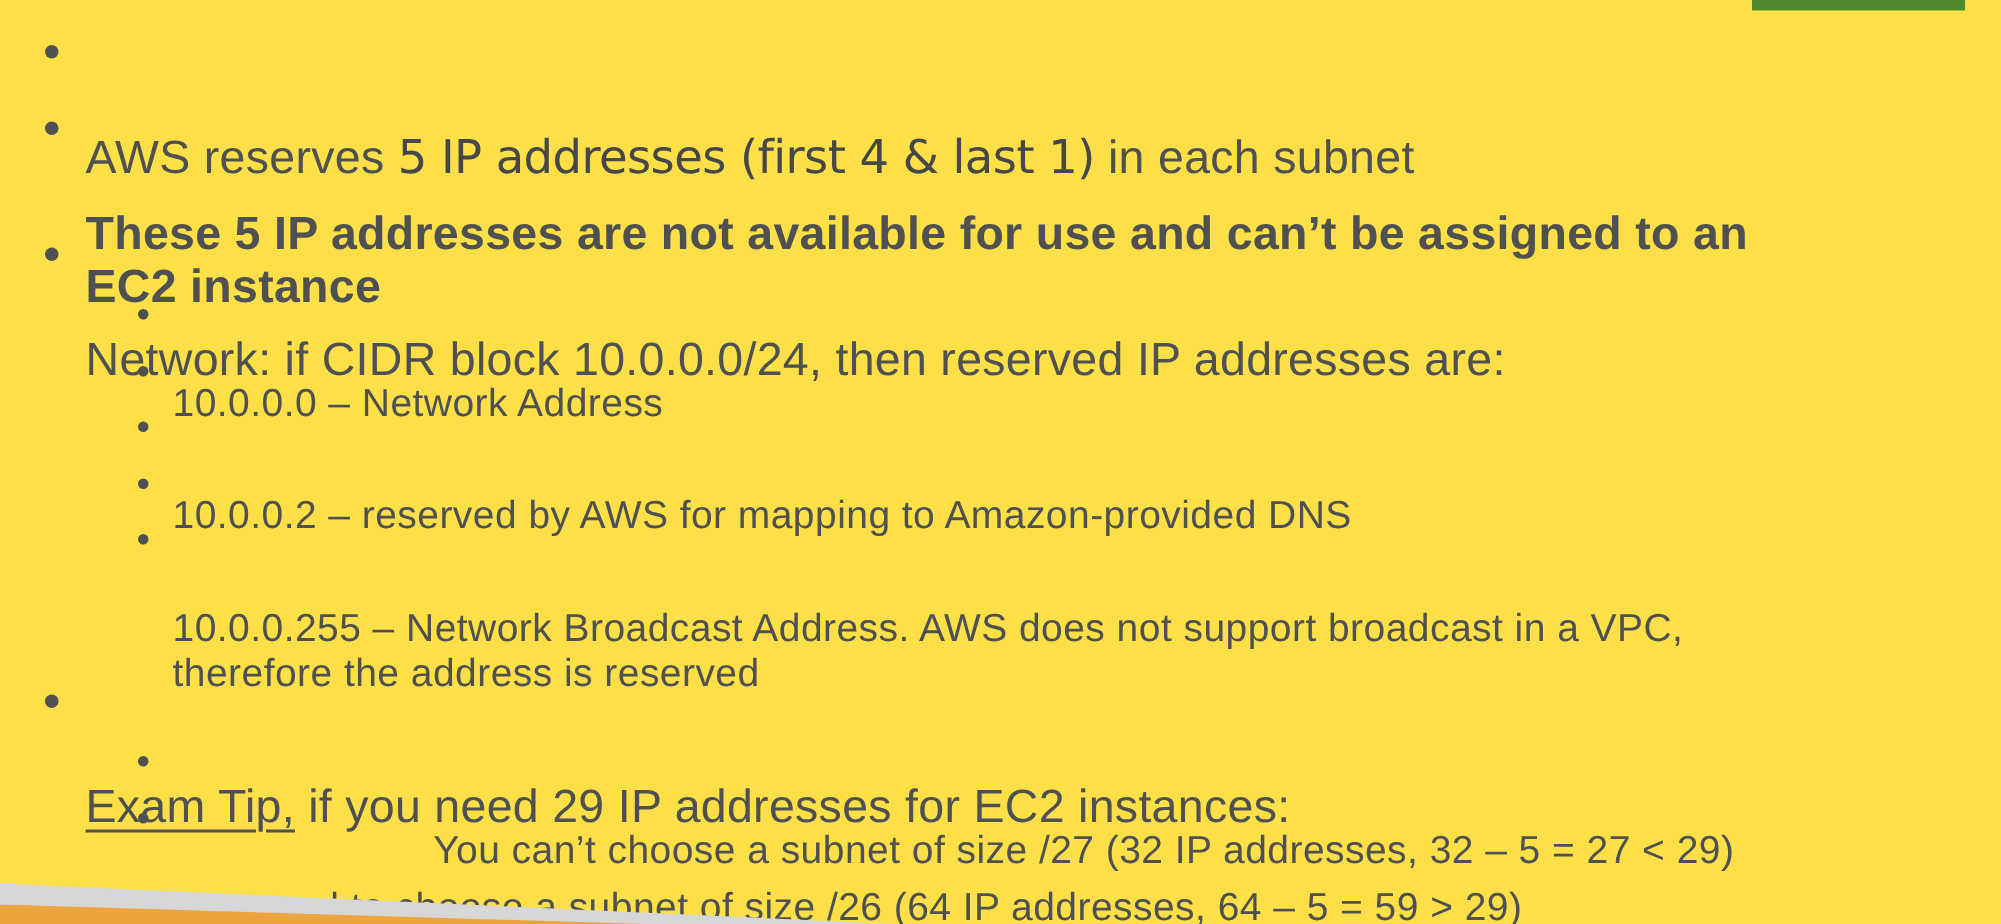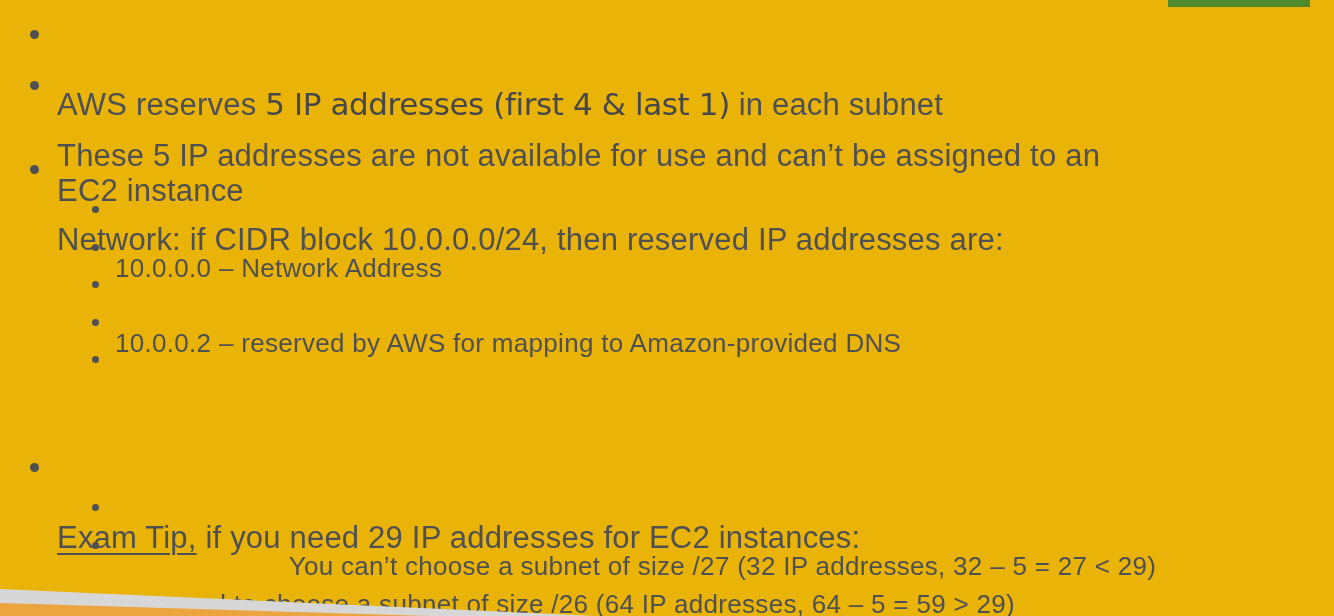--- a/index.html
+++ b/index.html
@@ -1,19 +1,19 @@
 <!DOCTYPE html>
 <html><head>
 <meta charset="utf-8">
 <style>
   html,body{margin:0;padding:0;background:#ffffff;}
   .slide{
     position:relative;
     width:1334px;height:616px;
-    background:#eab308;
+    background:#fde047;
     overflow:hidden;
     font-family:"Liberation Sans", sans-serif;
     color:#4e5052;
   }
   
   .accent-bar{
     position:absolute; top:0; left:1168px; width:142px; height:7px;
     background:#4f8a2e;
   }
   
@@ -54,21 +54,21 @@
 
 <div class="slide">
 
   <div class="accent-bar"></div>
 
   <div class="li l1" style="top:17px;">
     <span class="dot dot-l1"></span>
     <span>AWS reserves </span><span class="emrun">5 IP addresses (first 4 &amp; last 1)</span><span> in each subnet</span>
   </div>
 
-  <div class="li l1" style="top:68px;">
+  <div class="li l1" style="top:68px;font-weight:bold;">
     <span class="dot dot-l1"></span>
     <span>These 5 IP addresses are not available for use and can’t be assigned to an
 EC2 instance</span>
   </div>
 
   <div class="li l1" style="top:152px;">
     <span class="dot dot-l1"></span>
     <span>Network: if CIDR block 10.0.0.0/24, then reserved IP addresses are:</span>
   </div>
 
@@ -81,20 +81,22 @@
   </div>
   <div class="li l2" style="top:270px;">
     <span class="dot dot-l2"></span>
     <span>10.0.0.2 – reserved by AWS for mapping to Amazon-provided DNS</span>
   </div>
   <div class="li l2" style="top:308px;">
     <span class="dot dot-l2"></span>
   </div>
   <div class="li l2" style="top:345px;">
     <span class="dot dot-l2"></span>
+    <span>10.0.0.255 – Network Broadcast Address. AWS does not support broadcast in a VPC,
+therefore the address is reserved</span>
   </div>
 
   <div class="li l1" style="top:450px;">
     <span class="dot dot-l1"></span>
     <span class="tiprun">Exam Tip,</span><span> if you need 29 IP addresses for EC2 instances:</span>
   </div>
 
   <div class="li l2" style="top:493px;text-align:center;">
     <span class="dot dot-l2"></span>
     <span>You can’t choose a subnet of size /27 (32 IP addresses, 32 – 5 = 27 &lt; 29)</span>

